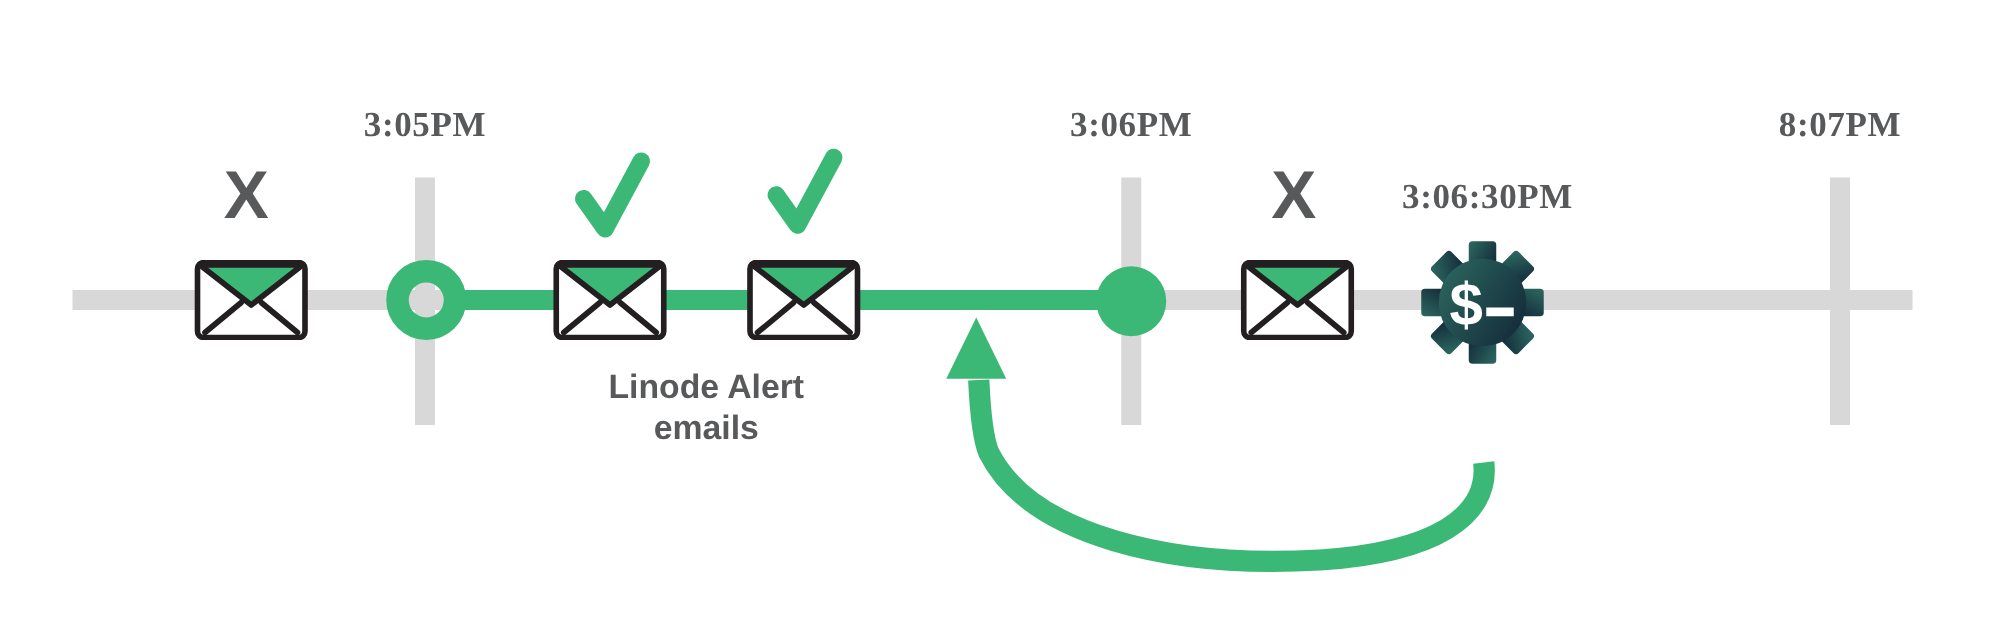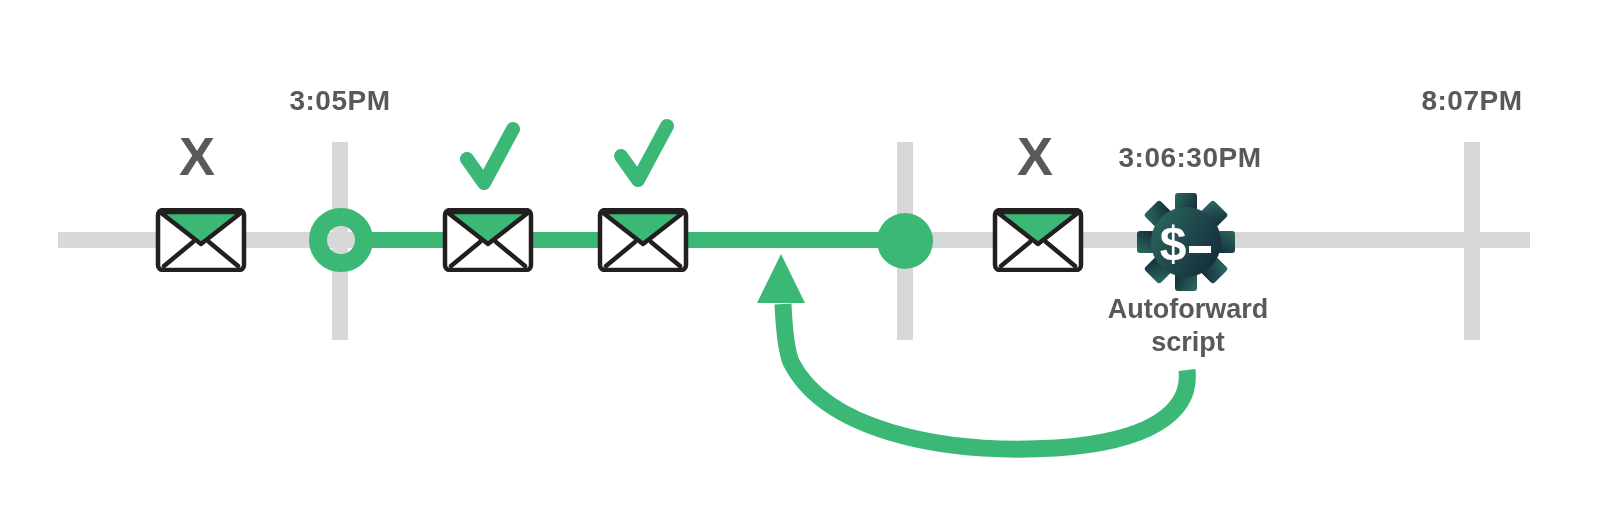--- a/index.html
+++ b/index.html
@@ -27,20 +27,21 @@
     z-index:3;
     color:var(--text);
     font-weight:700;
     text-align:center;
     white-space:nowrap;
   }
   .time-label{
     width:200px;
     font-size:28px;
     letter-spacing:.5px;
+    font-family:Liberation Serif, serif;
   }
   .group-label{
     width:260px;
     font-size:27px;
     line-height:33px;
   }
   .x-marker{
     z-index:3;
     width:80px;
     color:var(--text);
@@ -126,21 +127,22 @@
         <rect x="-11" y="-49" width="22" height="22" rx="3" transform="rotate(270)"></rect>
         <rect x="-11" y="-49" width="22" height="22" rx="3" transform="rotate(315)"></rect>
         <circle cx="0" cy="0" r="35"></circle>
       </g>
       <text x="-13" y="18" text-anchor="middle" fill="#ffffff" style="font-family:'Liberation Sans','DejaVu Sans',sans-serif;font-weight:700;font-size:48px">$</text>
       <rect x="3" y="4" width="22" height="7" fill="#ffffff"></rect>
     </g>
   </svg>
 
   <div class="abs label time-label" style="left:240px;top:85px">3:05PM</div>
+  <div class="abs label time-label" style="left:805px;top:85px">3:06PM</div>
   <div class="abs label time-label" style="left:1372px;top:85px">8:07PM</div>
   <div class="abs label time-label" style="left:1090px;top:142px">3:06:30PM</div>
 
-  <div class="abs label group-label" style="left:1058px;top:293px">
-    <div>Autoforward</div>
-    <div>script</div>
+  <div class="abs label group-label" style="left:435px;top:293px">
+    <div>Linode Alert</div>
+    <div>emails</div>
   </div>
 
 </div>
 
 </body></html>

